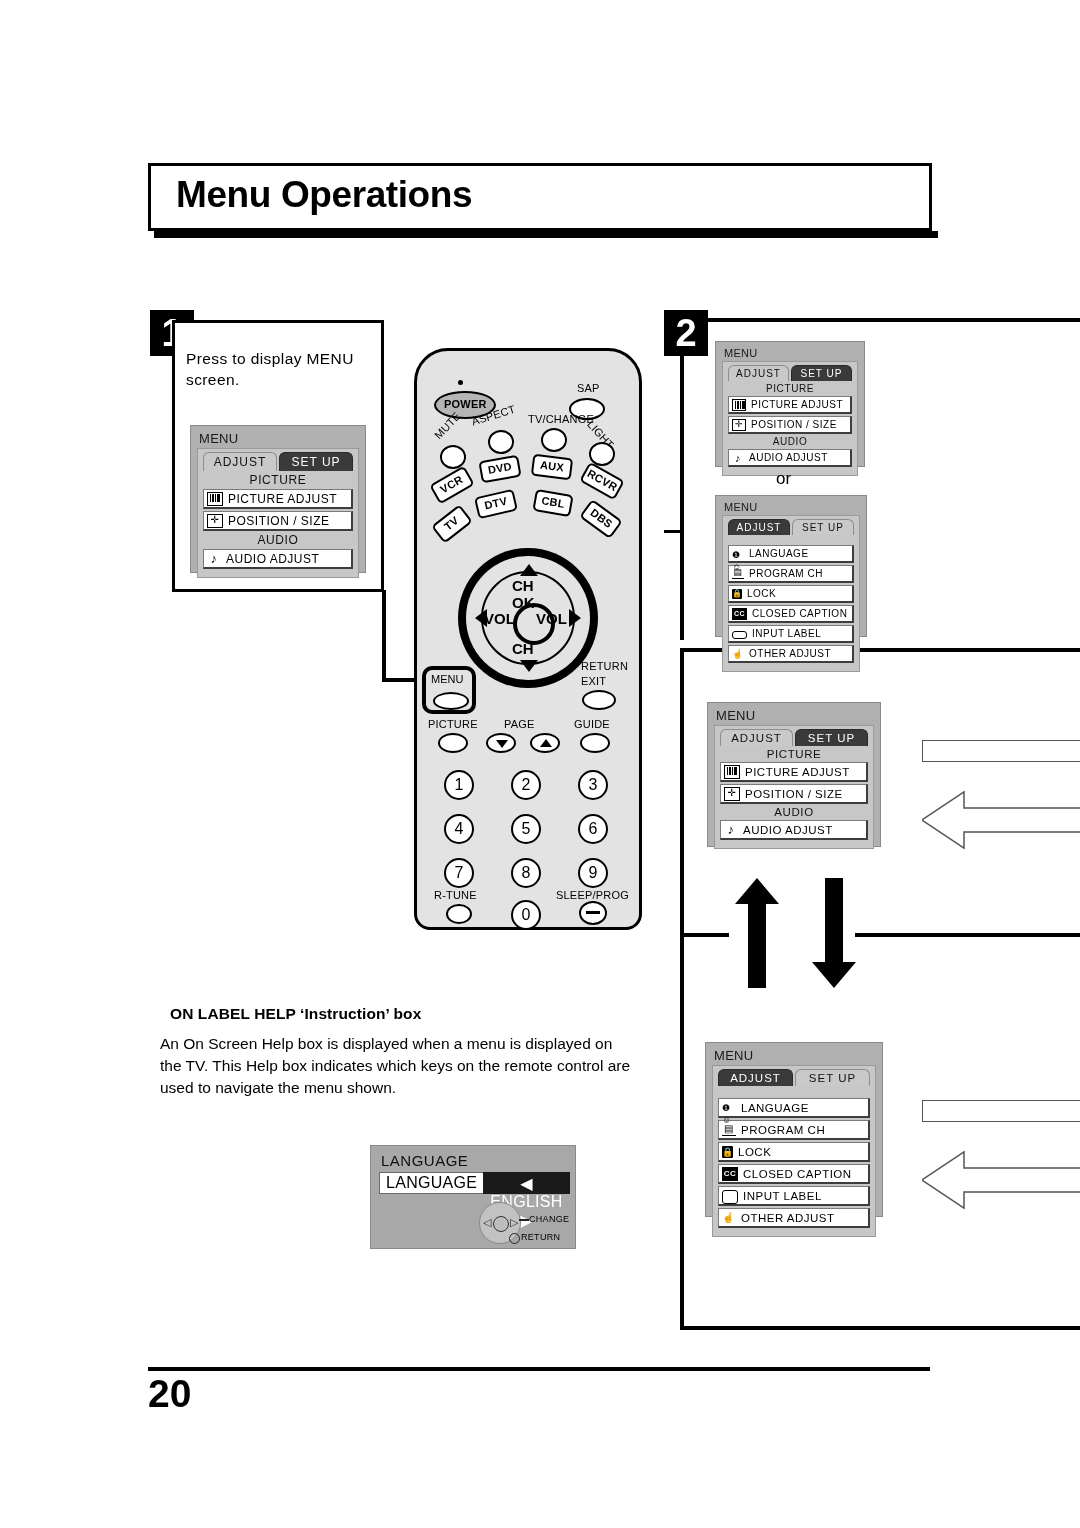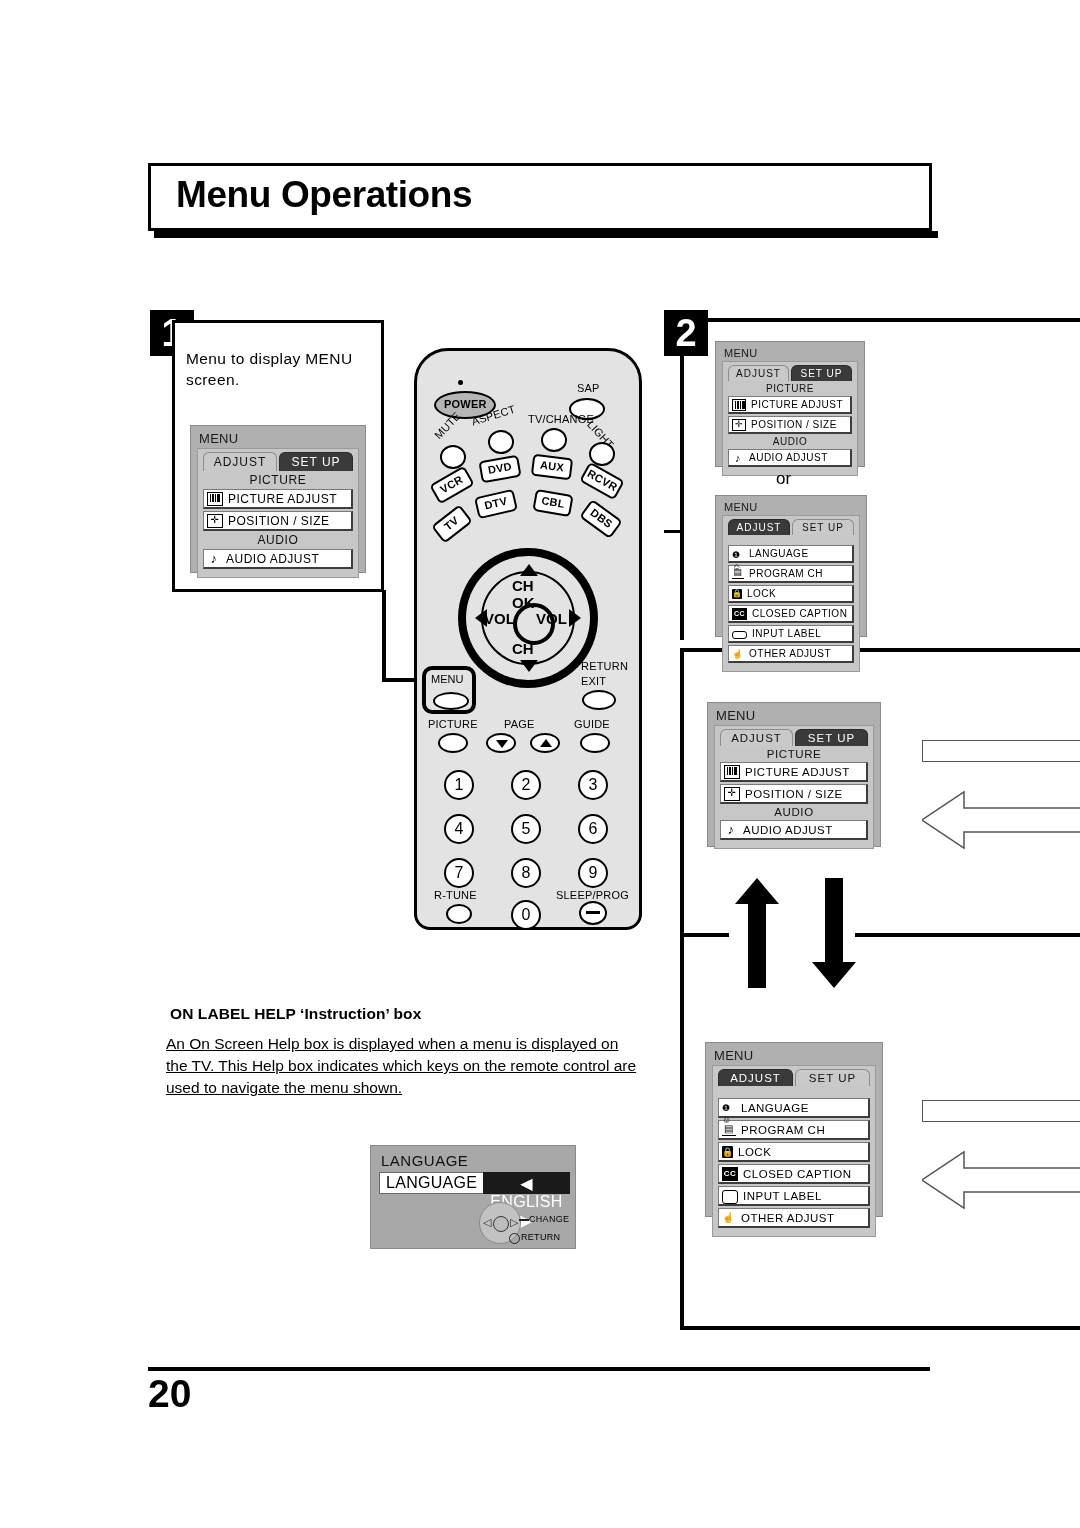--- a/index.html
+++ b/index.html
@@ -100,21 +100,21 @@
     border:1.5px solid #333;background:#bdbdbd;box-sizing:border-box;}
   .padarrow{position:absolute;font-size:11px;color:#222;top:13px;}
   #lang-change{position:absolute;left:158px;top:68px;font-size:9px;letter-spacing:0.3px;}
   #lang-return{position:absolute;left:150px;top:86px;font-size:9px;letter-spacing:0.3px;}
   #lang-ret-o{position:absolute;left:138px;top:87px;width:9px;height:9px;border:1px solid #222;
     border-radius:50%;}
   #lang-dash{position:absolute;left:148px;top:73px;width:10px;height:1.5px;background:#222;}
 
   
   #help-head{position:absolute;left:170px;top:1005px;font-size:15.5px;font-weight:bold;letter-spacing:0.1px;}
-  #help-body{position:absolute;left:166px;top:1033px;width:475px;font-size:15.5px;line-height:22px;text-decoration:underline;}
+  #help-body{position:absolute;left:160px;top:1033px;width:475px;font-size:15.5px;line-height:22px;}
 
   
   .ln{position:absolute;background:#000;}
 
   
   .blk-arrow{position:absolute;}
   .hollow-arrow{position:absolute;}
 
   
   #footer-rule{position:absolute;left:148px;top:1367px;width:782px;height:4px;background:#000;}
@@ -123,21 +123,21 @@
 </head>
 <body>
 
 <div id="title-box">
   <div id="page-title">Menu Operations</div>
 </div>
 <div class="ln" style="left:154px;top:231px;width:784px;height:7px;"></div>
 
 <div class="step-badge" style="left:150px;top:310px;">1</div>
 <div id="step1-box"></div>
-<div id="step1-text">Menu to display MENU screen.</div>
+<div id="step1-text">Press to display MENU screen.</div>
 
 <div class="osd" id="osd-step1" style="left:190px;top:425px;width:176px;height:148px;">
   <div class="osd-title">MENU</div>
   <div class="osd-inner">
     <div class="tabrow">
       <div class="tab on">ADJUST</div>
       <div class="tab off">SET UP</div>
     </div>
     <div class="sect">PICTURE</div>
     <div class="item">

